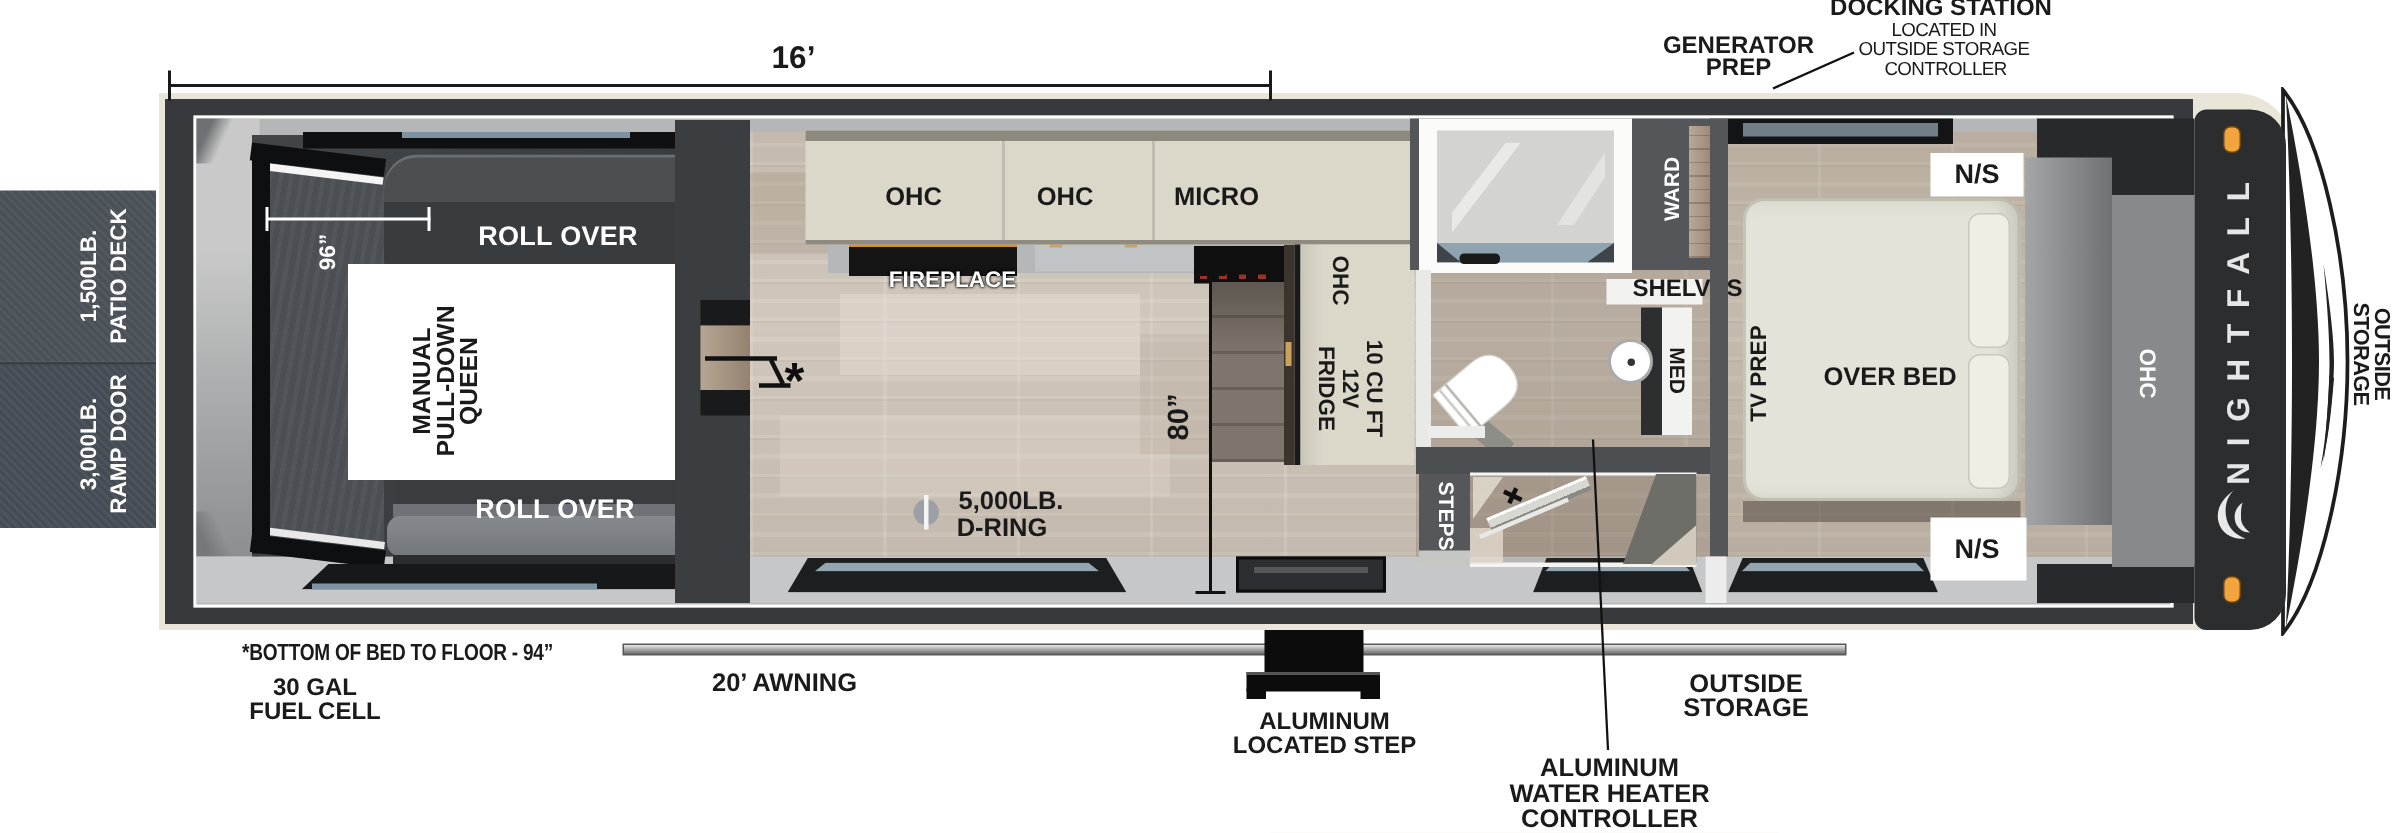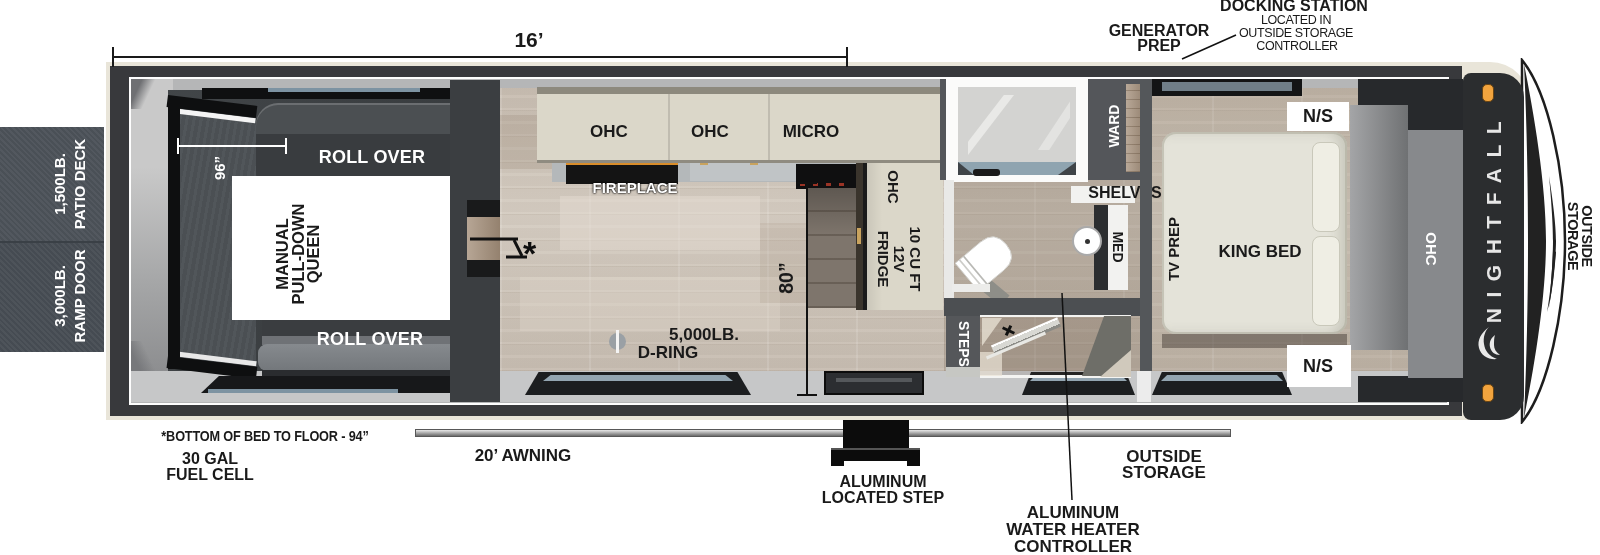--- a/index.html
+++ b/index.html
@@ -115,21 +115,21 @@
 <div class="lbl r90" style="left:893px;top:187px;font-size:15px;">OHC</div>
 <div class="lbl r90" style="left:899px;top:259px;font-size:15px;line-height:16px;">10 CU FT<br>12V<br>FRIDGE</div>
 
 <div class="a" style="left:806px;top:183px;width:2px;height:213px;background:#111;"></div>
 <div class="a" style="left:797px;top:182px;width:20px;height:2px;background:#111;"></div>
 <div class="a" style="left:797px;top:394px;width:20px;height:2px;background:#111;"></div>
 <div class="lbl rm90" style="left:787px;top:278px;font-size:19.5px;">80”</div>
 
 <div class="a" style="left:609px;top:333px;width:17px;height:17px;border-radius:50%;background:#9aa0a5;"></div>
 <div class="a" style="left:616px;top:330px;width:3px;height:23px;background:#f4f4f4;"></div>
-<div class="lbl" style="left:704px;top:334px;font-size:17px;">5,000LB.</div>
+<div class="lbl" style="left:674px;top:334px;font-size:17px;">5,000LB.</div>
 <div class="lbl" style="left:668px;top:352px;font-size:17px;">D-RING</div>
 
 <div class="a" style="left:525px;top:372px;width:226px;height:23px;background:#1c1e20;clip-path:polygon(6% 0,94% 0,100% 100%,0 100%);"></div>
 <div class="a" style="left:543px;top:375px;width:190px;height:6px;background:#93a5b1;clip-path:polygon(4% 0,96% 0,100% 100%,0 100%);"></div>
 <div class="a" style="left:824px;top:371px;width:100px;height:24px;background:#2c2e31;border:2px solid #0c0c0c;box-sizing:border-box;"></div>
 <div class="a" style="left:836px;top:378px;width:76px;height:4px;background:#55585b;"></div>
 <div class="a" style="left:1022px;top:372px;width:113px;height:23px;background:#1c1e20;clip-path:polygon(8% 0,92% 0,100% 100%,0 100%);"></div>
 <div class="a" style="left:1030px;top:375px;width:97px;height:6px;background:#93a5b1;clip-path:polygon(6% 0,94% 0,100% 100%,0 100%);"></div>
 <div class="a" style="left:1152px;top:372px;width:140px;height:23px;background:#1c1e20;clip-path:polygon(7% 0,93% 0,100% 100%,0 100%);"></div>
 <div class="a" style="left:1161px;top:375px;width:122px;height:6px;background:#93a5b1;clip-path:polygon(5% 0,95% 0,100% 100%,0 100%);"></div>
@@ -194,21 +194,21 @@
 <div class="a" style="left:1358px;top:79px;width:105px;height:51px;background:#27292c;"></div>
 <div class="a" style="left:1358px;top:376px;width:105px;height:26px;background:#27292c;"></div>
 <div class="a" style="left:1162px;top:334px;width:185px;height:14px;background:rgba(60,52,44,0.45);"></div>
 <div class="a" style="left:1350px;top:105px;width:58px;height:245px;background:linear-gradient(90deg,#a4a5a7,#6f7173);"></div>
 <div class="a" style="left:1408px;top:130px;width:55px;height:248px;background:#87898c;"></div>
 <div class="lbl r90 w" style="left:1431px;top:249px;font-size:15px;">OHC</div>
 
 <div class="a" style="left:1162px;top:132px;width:185px;height:202px;background:#e4e3d9;border-radius:14px;box-shadow:inset 0 0 0 2px rgba(170,168,152,0.5), inset -8px 0 12px rgba(120,118,104,0.25);"></div>
 <div class="a" style="left:1312px;top:142px;width:28px;height:90px;background:#efeee4;border:1px solid #c9c8ba;border-radius:8px;box-sizing:border-box;"></div>
 <div class="a" style="left:1312px;top:236px;width:28px;height:90px;background:#efeee4;border:1px solid #c9c8ba;border-radius:8px;box-sizing:border-box;"></div>
-<div class="lbl" style="left:1260px;top:251px;font-size:17px;">KING BED</div>
+<div class="lbl" style="left:1260px;top:251px;font-size:17px;">OVER BED</div>
 <div class="lbl rm90" style="left:1173px;top:249px;font-size:15px;">TV PREP</div>
 
 <div class="a" style="left:1287px;top:102px;width:62px;height:29px;background:#fff;"></div>
 <div class="lbl" style="left:1318px;top:116px;font-size:18px;">N/S</div>
 <div class="a" style="left:1287px;top:345px;width:64px;height:42px;background:#fff;"></div>
 <div class="lbl" style="left:1318px;top:366px;font-size:18px;">N/S</div>
 
 <svg class="a" style="left:1520px;top:58px;" width="50" height="366" viewBox="0 0 50 366">
  <path d="M2,2 C28,34 45,112 45,183 C45,254 28,332 2,364 Z" fill="#ffffff" stroke="#1d1d1d" stroke-width="2.5"></path>
  <path d="M4,6 C7,70 8,130 8,183 C8,236 7,296 4,360 C14,310 26,240 26,183 C26,126 14,56 4,6 Z" fill="#222222"></path>

